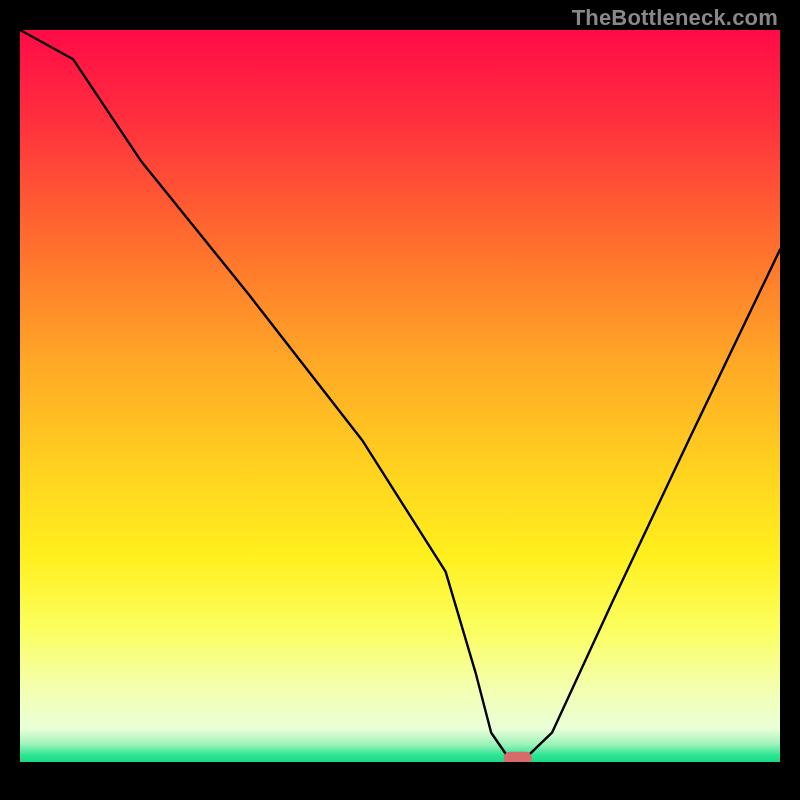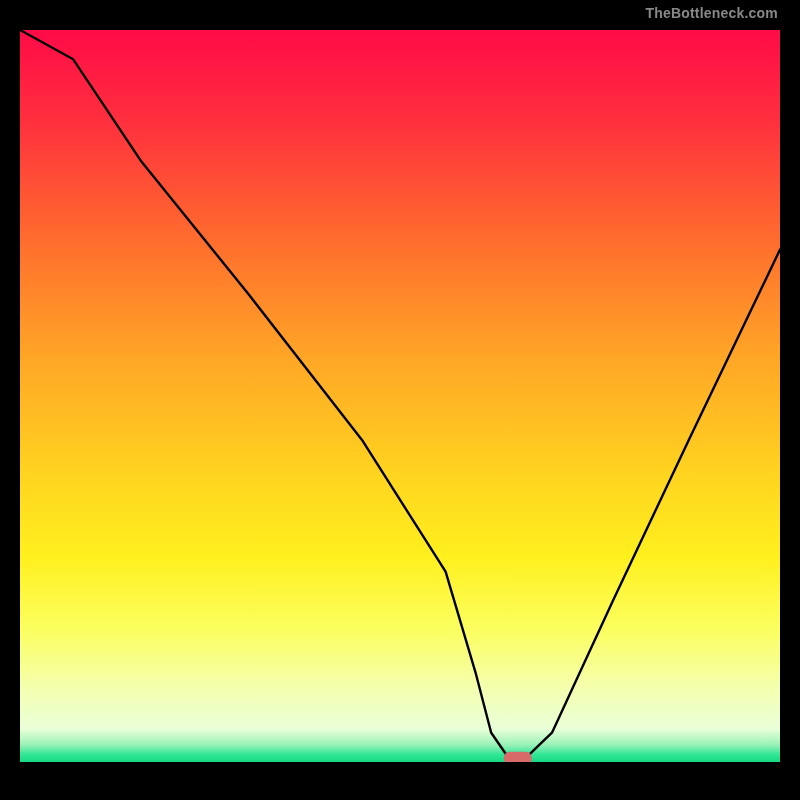--- a/index.html
+++ b/index.html
@@ -16,21 +16,21 @@
     top: 30px;
     width: 760px;
     height: 732px;
     background: #000000;
   }
   .watermark {
     position: absolute;
     top: 5px;
     right: 22px;
     font-family: Arial, Helvetica, sans-serif;
-    font-size: 14px;
+    font-size: 22px;
     font-weight: 600;
     color: #888888;
     letter-spacing: 0.2px;
     margin-left: 33px;
   }
   svg {
     display: block;
   }
   .marker {
     fill: #d86a6a;

